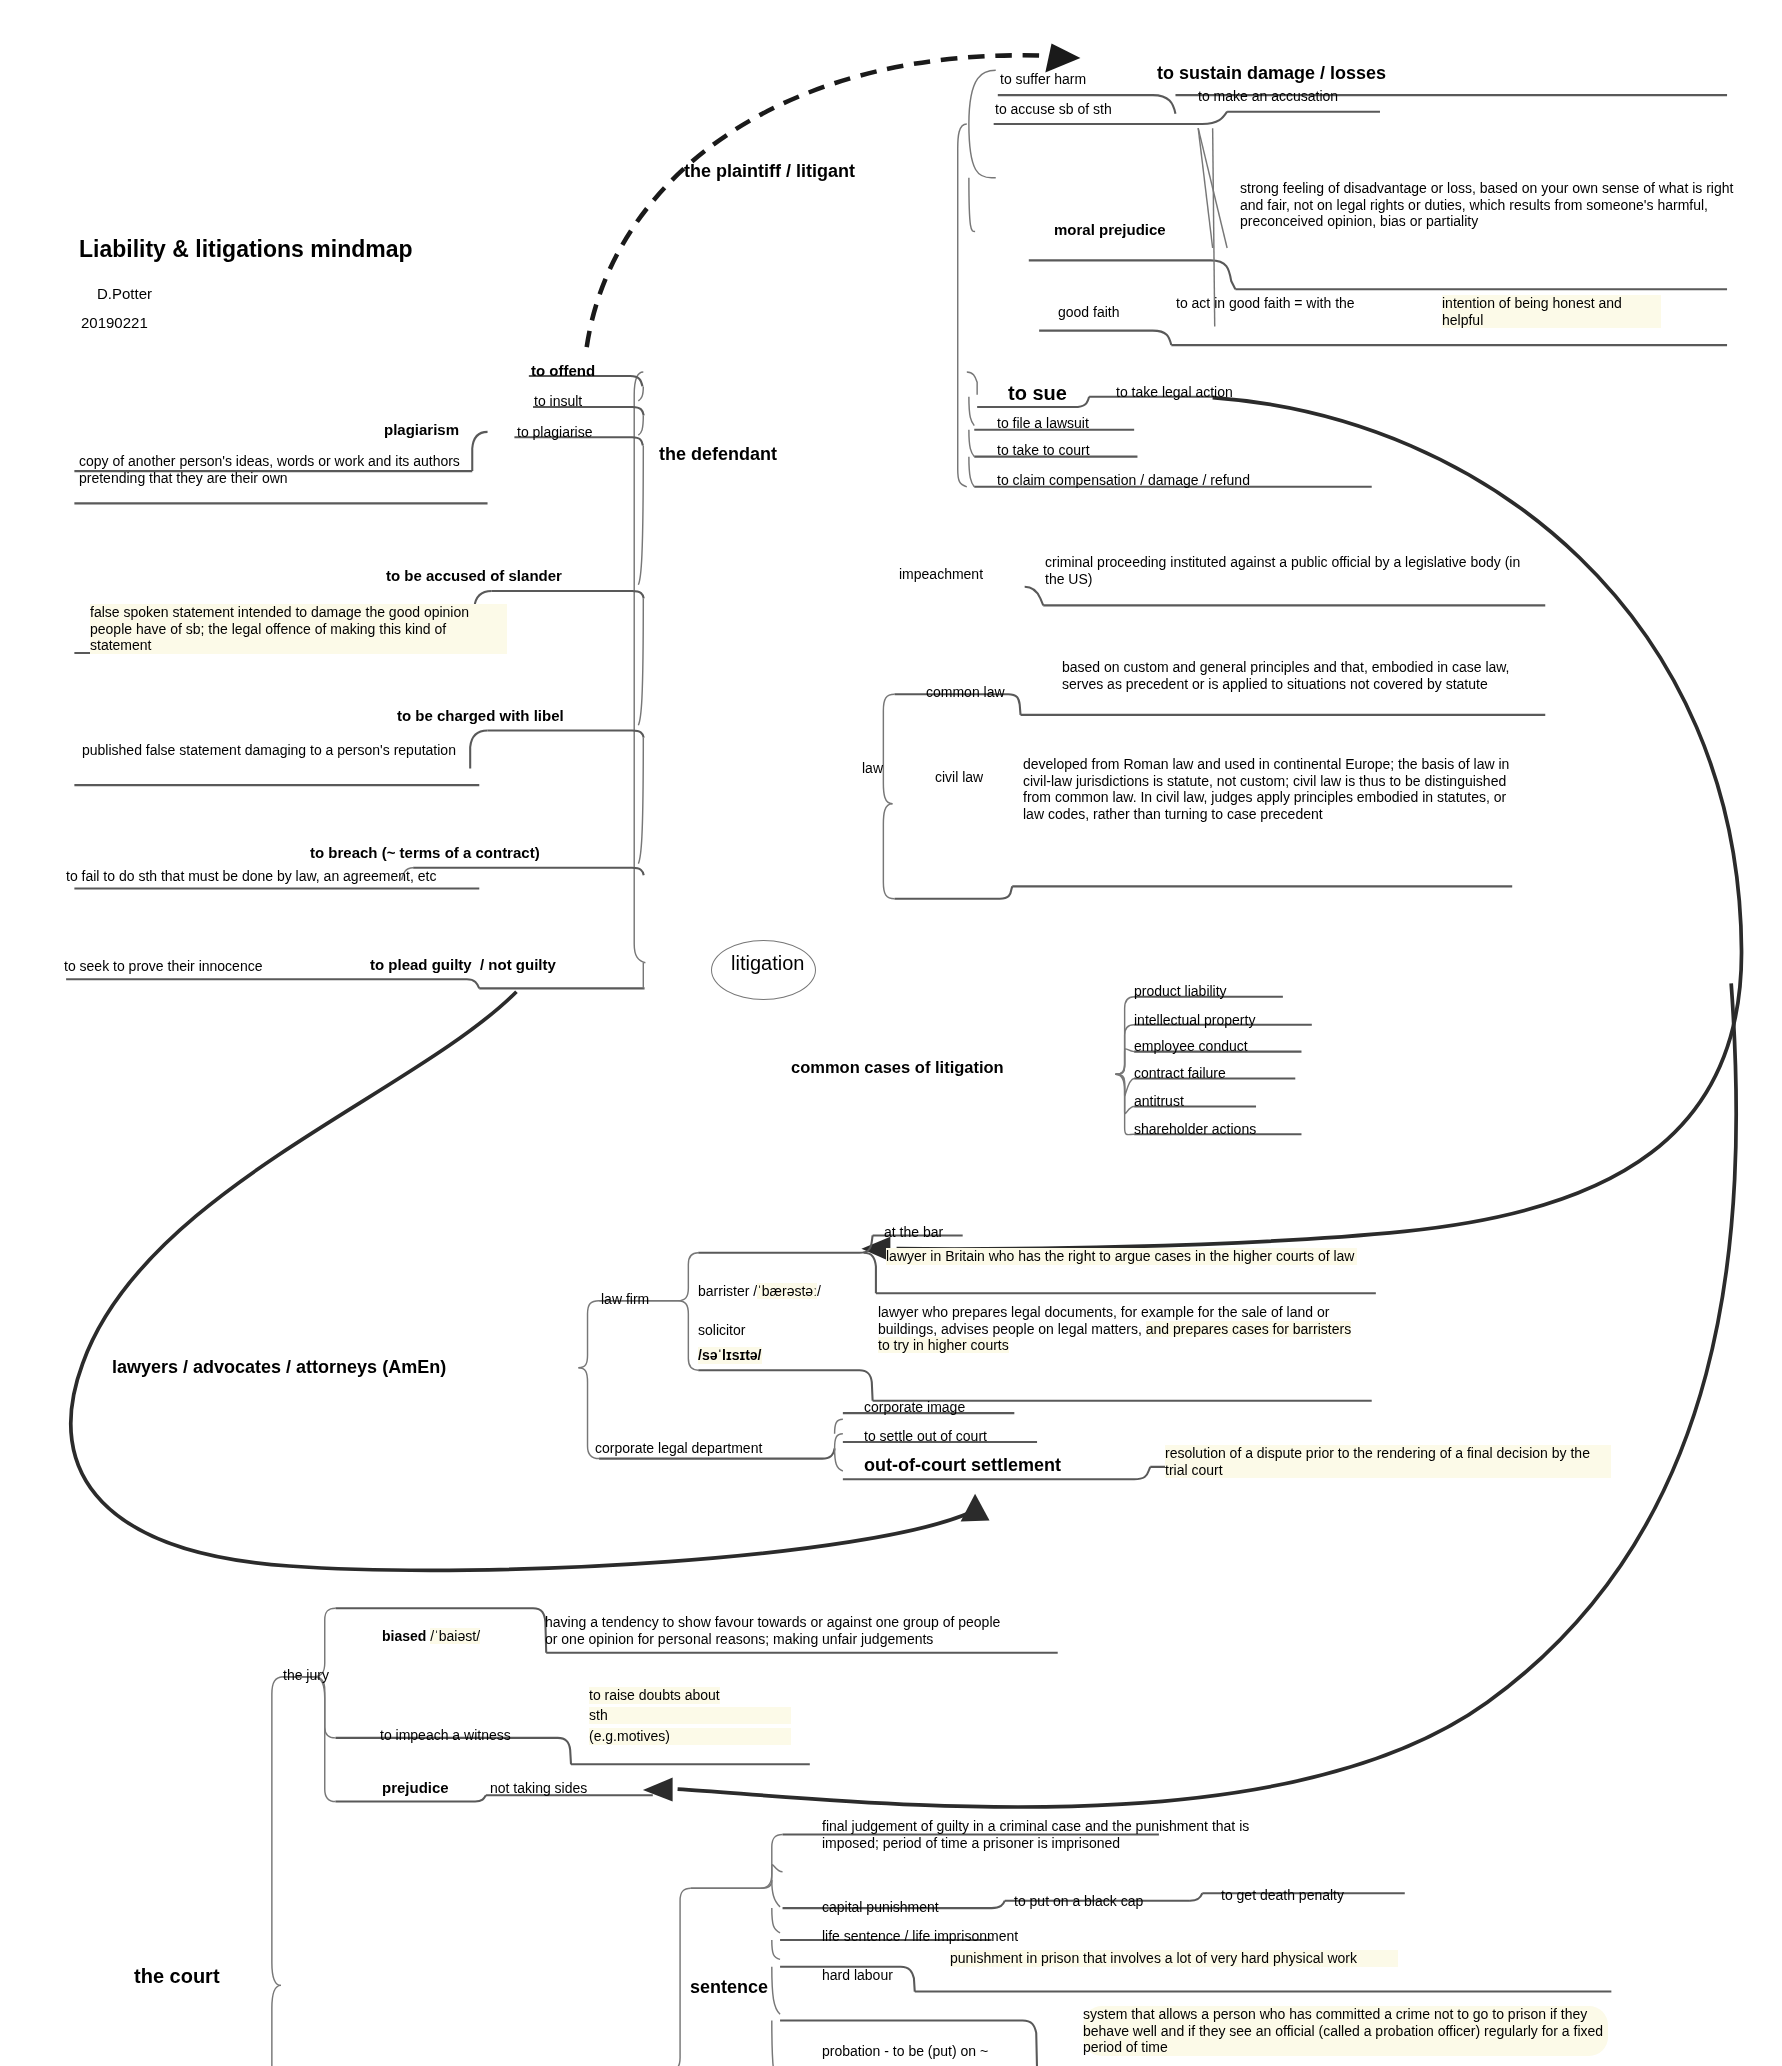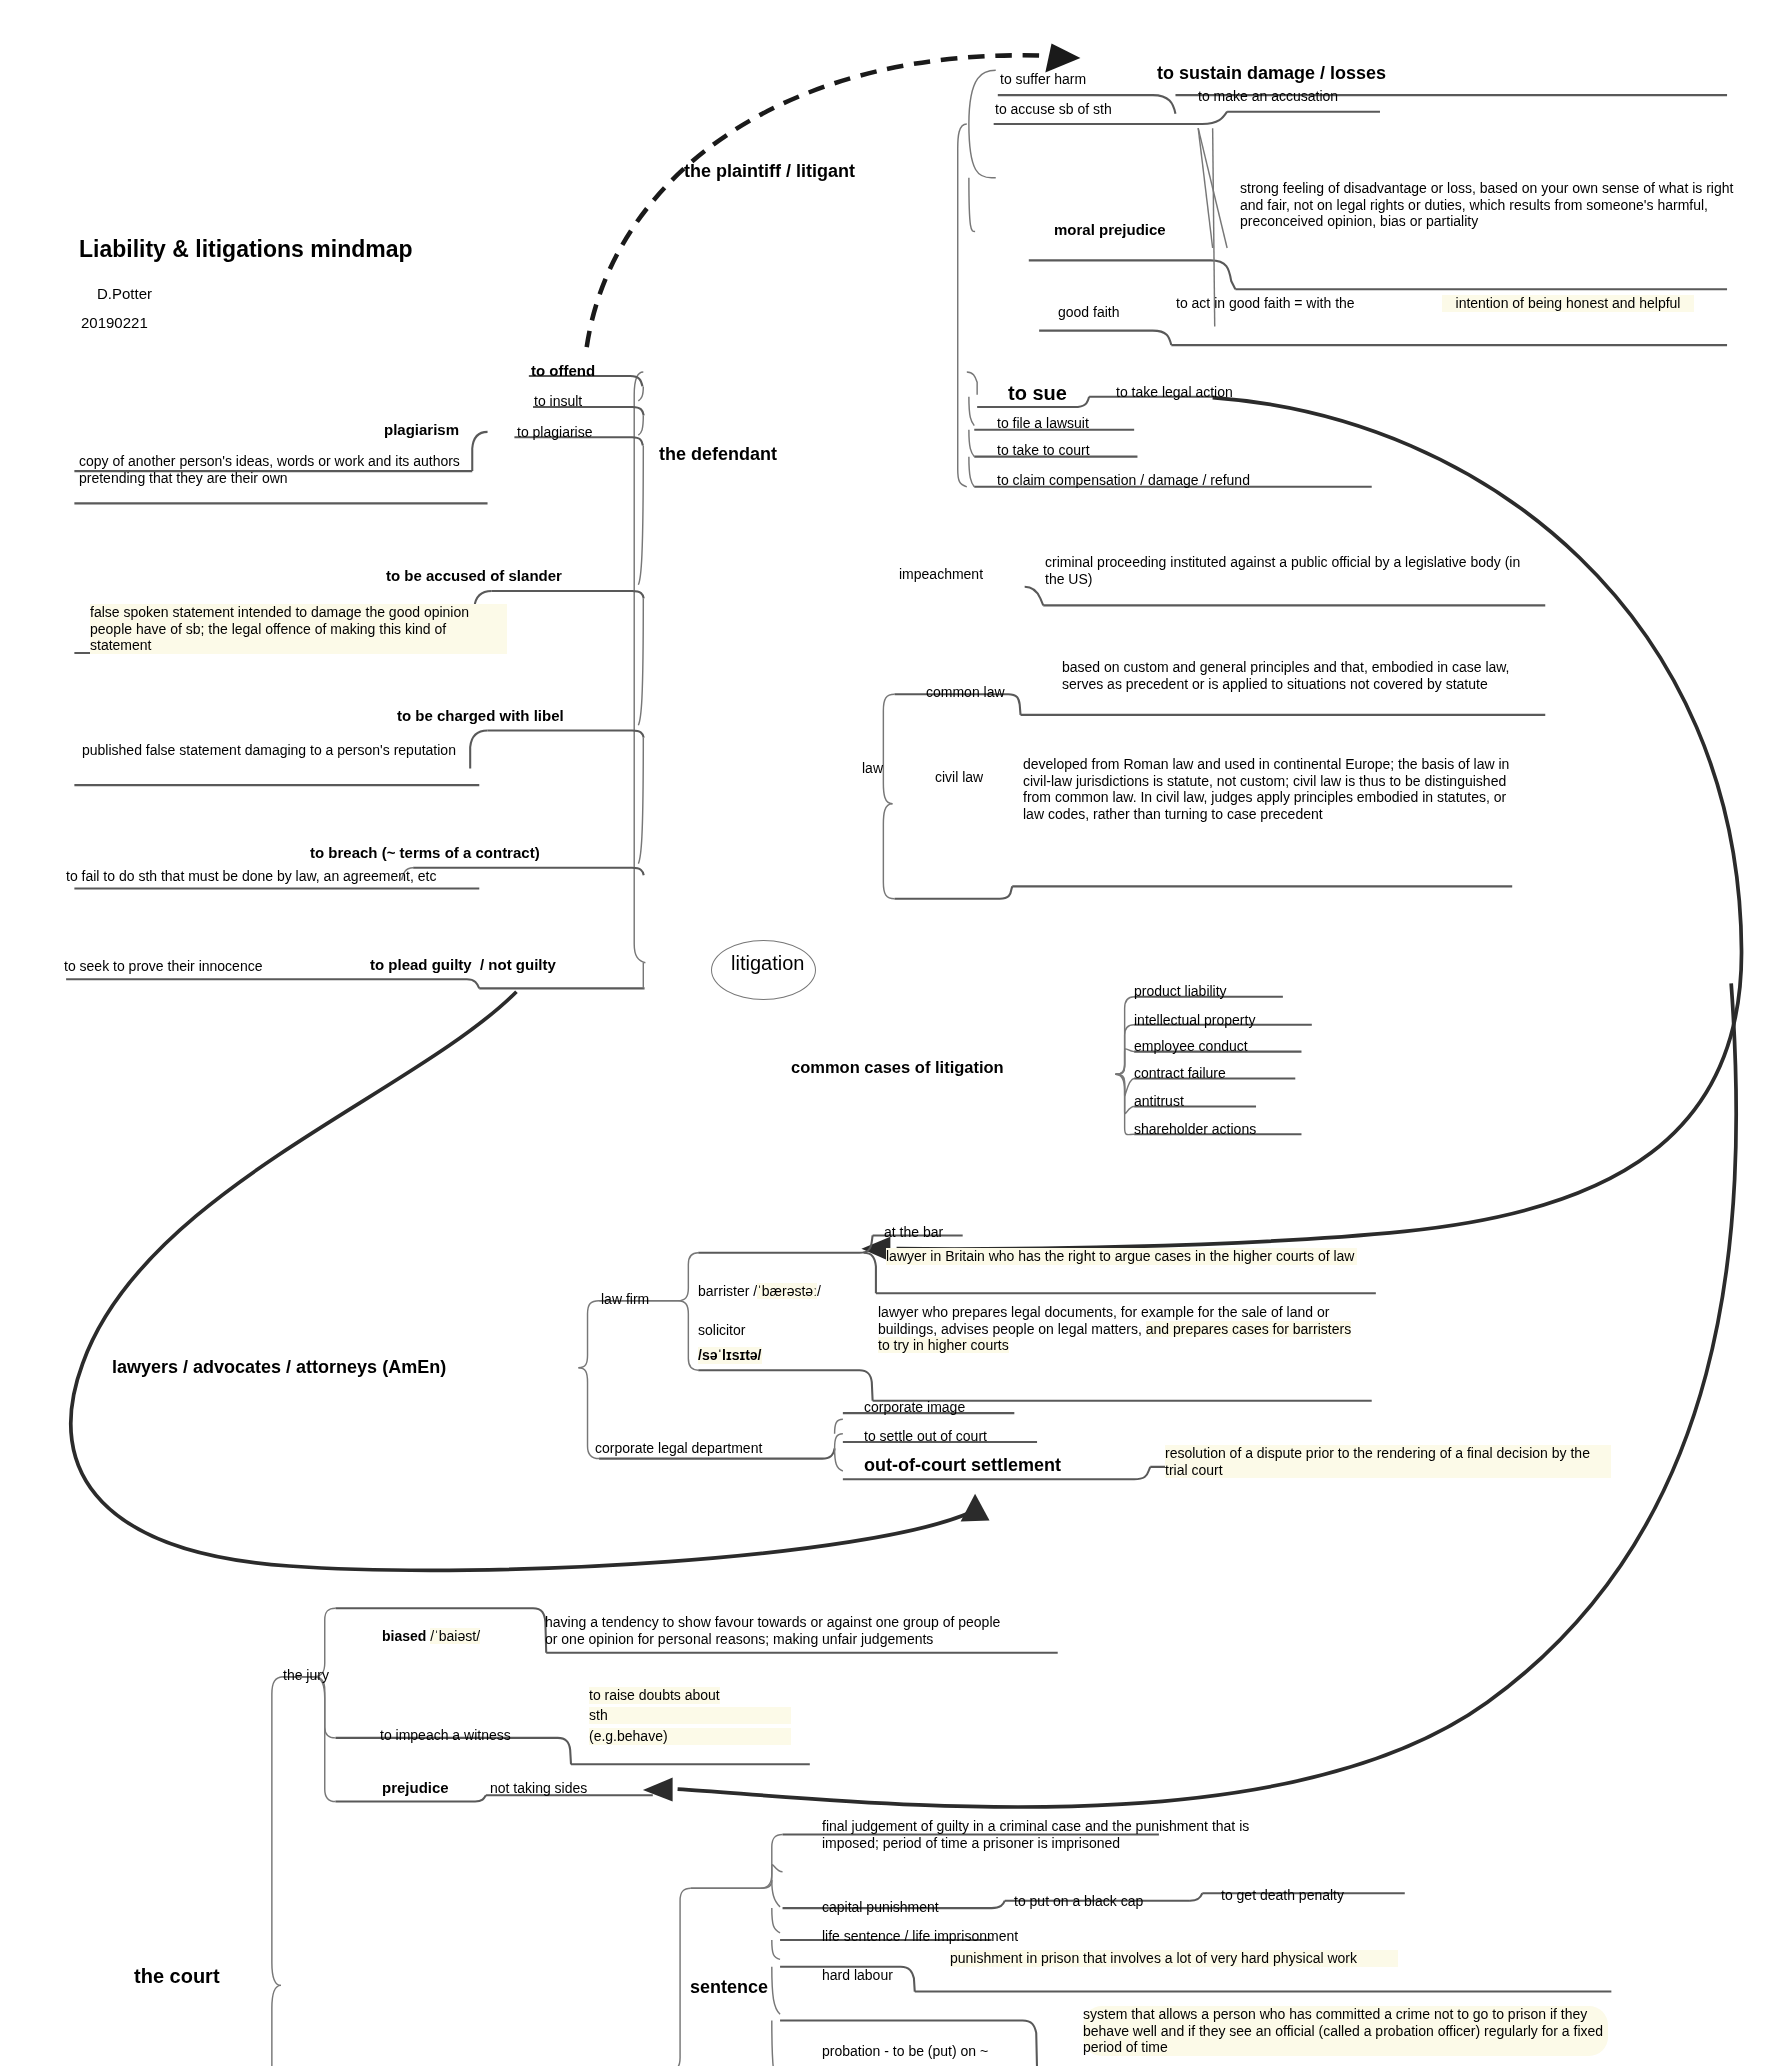--- a/index.html
+++ b/index.html
@@ -221,21 +221,21 @@
   <div class="lbl s34" style="left:1000px;top:71px;">to suffer harm</div>
   <div class="lbl b s44" style="left:1157px;top:63px;">to sustain damage / losses</div>
   <div class="lbl s34" style="left:995px;top:101px;">to accuse sb of sth</div>
   <div class="lbl s34" style="left:1198px;top:88px;">to make an accusation</div>
 
   <div class="lbl b s36" style="left:1054px;top:221px;">moral prejudice</div>
   <div class="lbl wrap s34" style="left:1240px;top:180px;width:494px;">strong feeling of disadvantage or loss, based on your own sense of what is right and fair, not on legal rights or duties, which results from someone's harmful, preconceived opinion, bias or partiality</div>
 
   <div class="lbl s34" style="left:1058px;top:304px;">good faith</div>
   <div class="lbl s34" style="left:1176px;top:295px;">to act in good faith = with the </div>
-  <div class="lbl wrap hl s34" style="left:1442px;top:295px;width:252px;text-align:center;">intention of being honest and helpful</div>
+  <div class="lbl wrap hl s34" style="left:1442px;top:295px;width:219px;">intention of being honest and helpful</div>
 
   <div class="lbl b s48" style="left:1008px;top:382px;">to sue</div>
   <div class="lbl s34" style="left:1116px;top:384px;">to take legal action</div>
   <div class="lbl s34" style="left:997px;top:415px;">to file a lawsuit</div>
   <div class="lbl s34" style="left:997px;top:442px;">to take to court</div>
   <div class="lbl s34" style="left:997px;top:472px;">to claim compensation / damage / refund</div>
 
   <div class="lbl b s44" style="left:659px;top:444px;">the defendant</div>
   <div class="lbl b s36" style="left:531px;top:362px;">to offend</div>
   <div class="lbl s34" style="left:534px;top:393px;">to insult</div>
@@ -291,21 +291,21 @@
 
   <div class="lbl b s48" style="left:134px;top:1965px;">the court</div>
 
   <div class="lbl s34" style="left:283px;top:1667px;">the jury</div>
   <div class="lbl s34" style="left:382px;top:1628px;"><span class="b">biased</span> <span class="hl">/ˈbaiəst/</span></div>
   <div class="lbl wrap s34" style="left:545px;top:1614px;width:467px;">having a tendency to show favour towards or against one group of people or one opinion for personal reasons; making unfair judgements</div>
 
   <div class="lbl s34" style="left:380px;top:1727px;">to impeach a witness</div>
   <div class="lbl hl s34" style="left:589px;top:1687px;">to raise doubts about</div>
   <div class="lbl hl s34" style="left:589px;top:1707px;width:202px;">sth</div>
-  <div class="lbl hl s34" style="left:589px;top:1728px;width:202px;">(e.g.behave)</div>
+  <div class="lbl hl s34" style="left:589px;top:1728px;width:202px;">(e.g.motives)</div>
 
   <div class="lbl b s36" style="left:382px;top:1779px;">prejudice</div>
   <div class="lbl s34" style="left:490px;top:1780px;">not taking sides</div>
 
   <div class="lbl b s44" style="left:690px;top:1977px;">sentence</div>
   <div class="lbl wrap s34" style="left:822px;top:1818px;width:430px;">final judgement of guilty in a criminal case and the punishment that is imposed; period of time a prisoner is imprisoned</div>
 
   <div class="lbl s34" style="left:822px;top:1899px;">capital punishment</div>
   <div class="lbl s34" style="left:1014px;top:1893px;">to put on a black cap</div>
   <div class="lbl s34" style="left:1221px;top:1887px;">to get death penalty</div>

